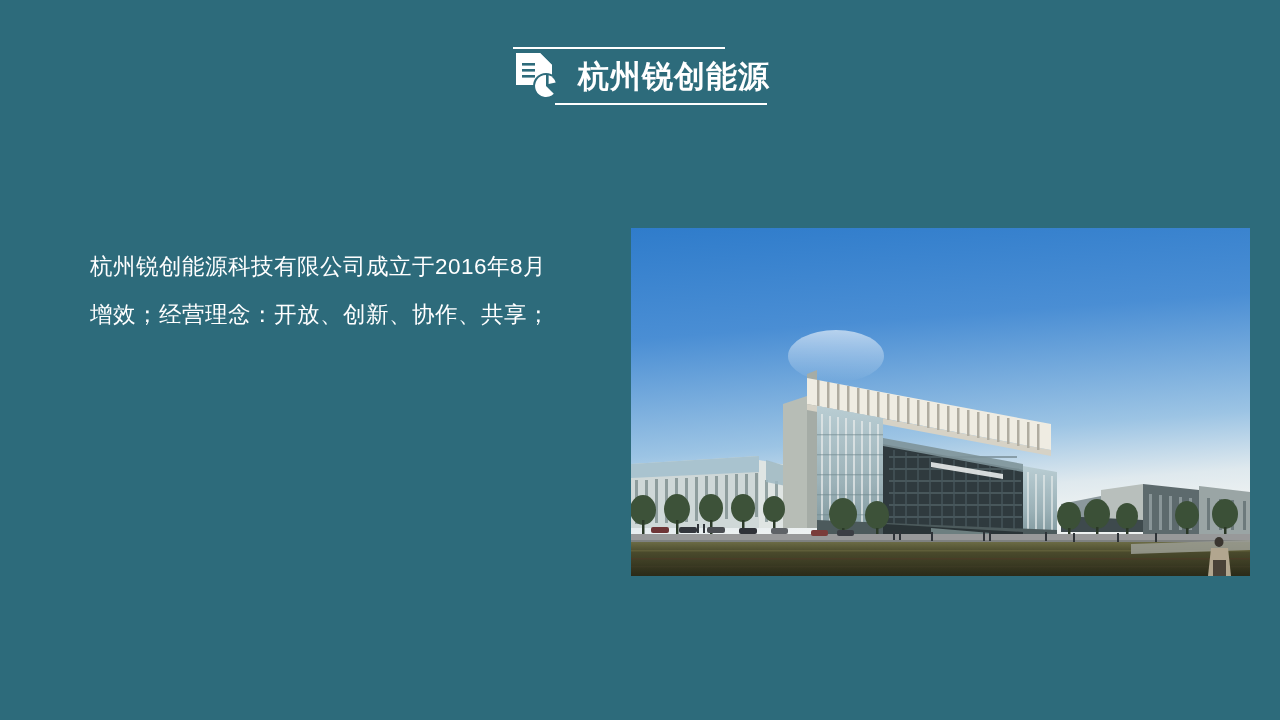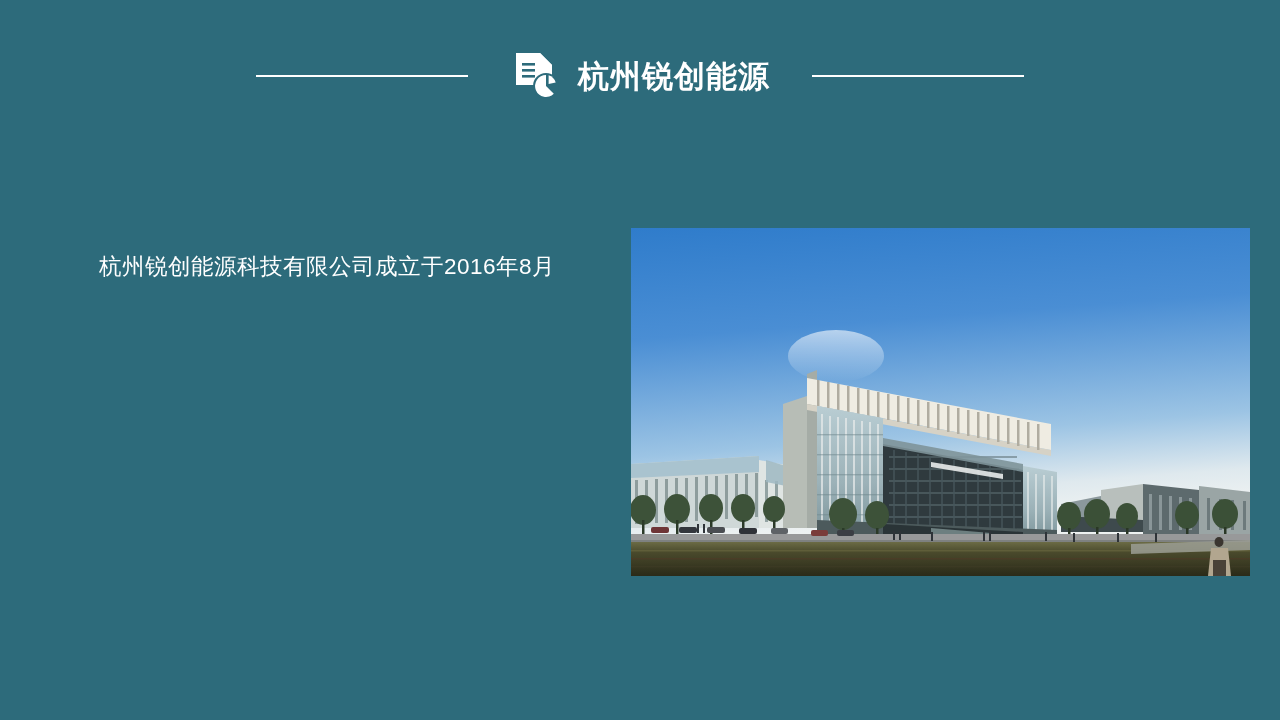--- a/index.html
+++ b/index.html
@@ -23,20 +23,21 @@
   
   .header {
     position: absolute;
     left: 0;
     top: 48px;
     width: 1280px;
     height: 56px;
     display: flex;
     align-items: center;
     justify-content: center;
+    flex-direction: column;
   }
 
   .rule {
     height: 2px;
     background: #ffffff;
     flex: 0 0 auto;
   }
   .rule-left  { width: 212px; margin-right: 42px; }
   .rule-right { width: 212px; margin-left: 42px; }
 
@@ -59,21 +60,21 @@
     font-size: 31px;
     font-weight: bold;
     letter-spacing: 1px;
     line-height: 1;
     white-space: nowrap;
   }
 
   
   .body-text {
     position: absolute;
-    left: 99px;
+    left: 90px;
     top: 243px;
     width: 500px;
     color: #ffffff;
     font-size: 22.5px;
     line-height: 48px;
     letter-spacing: 0.5px;
   }
   .body-text p {
     margin: 0;
   }
@@ -116,20 +117,21 @@
       </svg>
 
       <div class="brand-title">杭州锐创能源</div>
     </div>
 
     <div class="rule rule-right"></div>
   </div>
 
   <div class="body-text">
     <p>杭州锐创能源科技有限公司成立于2016年8月</p>
+    <p>增效；经营理念：开放、创新、协作、共享；</p>
   </div>
 
   <div class="photo">
     <svg width="619" height="348" viewBox="0 0 619 348">
       <defs>
         <linearGradient id="skyGrad" x1="0" y1="0" x2="0.15" y2="1">
           <stop offset="0" stop-color="#2f7ccb"></stop>
           <stop offset="0.35" stop-color="#4a8ed4"></stop>
           <stop offset="0.72" stop-color="#9cc4e4"></stop>
           <stop offset="0.90" stop-color="#dfe9ee"></stop>

